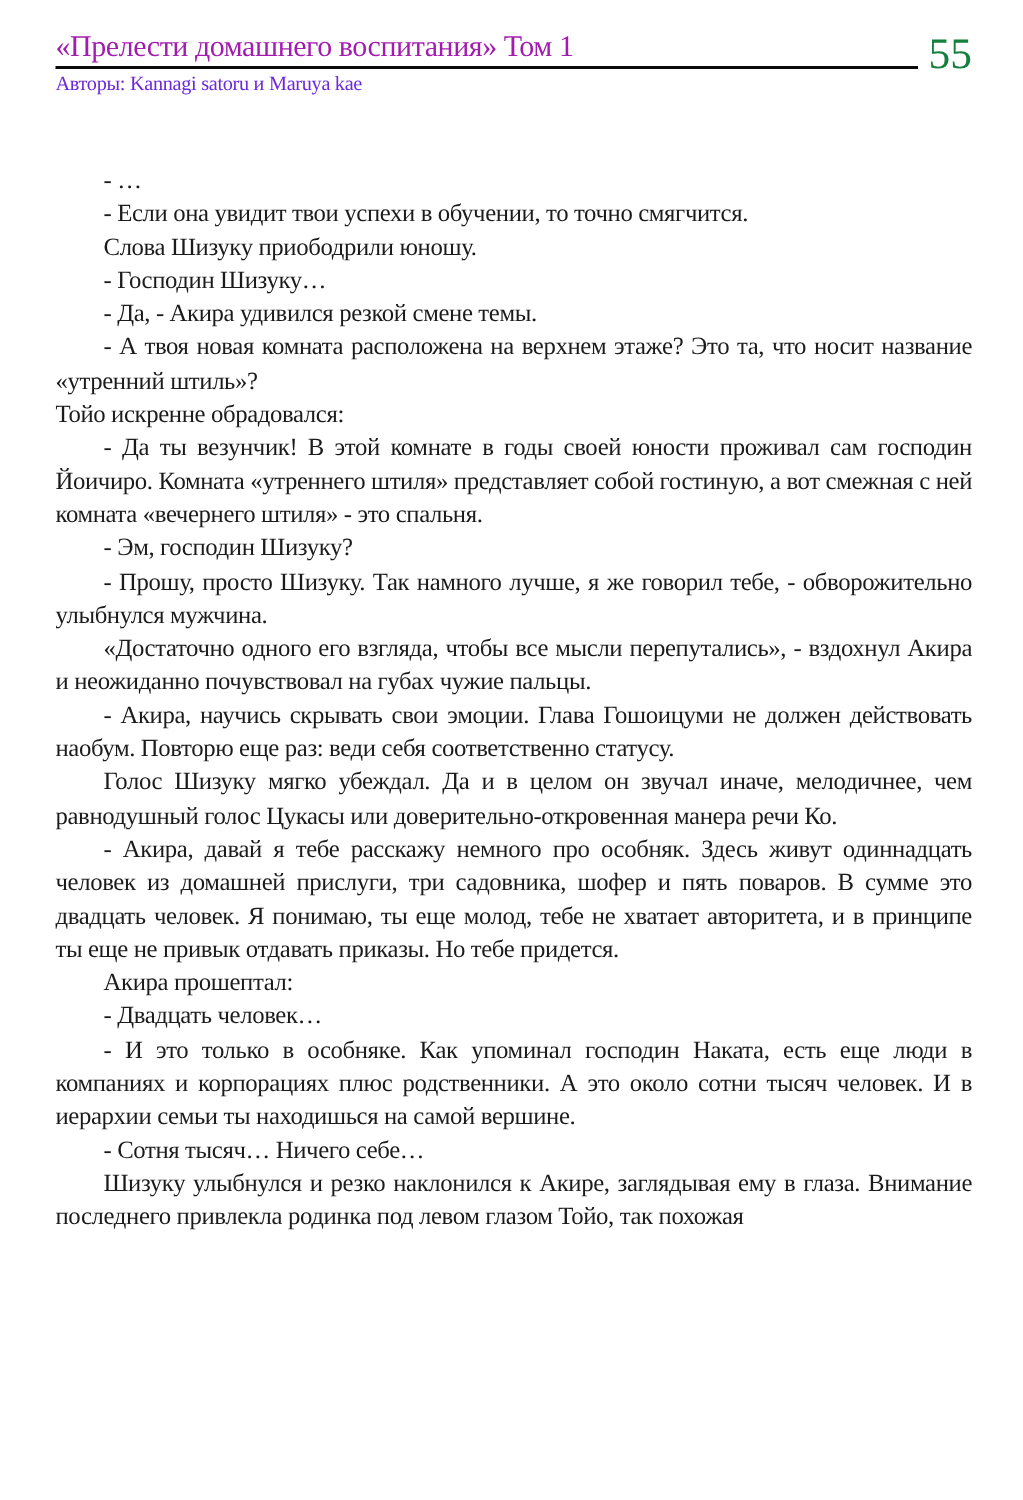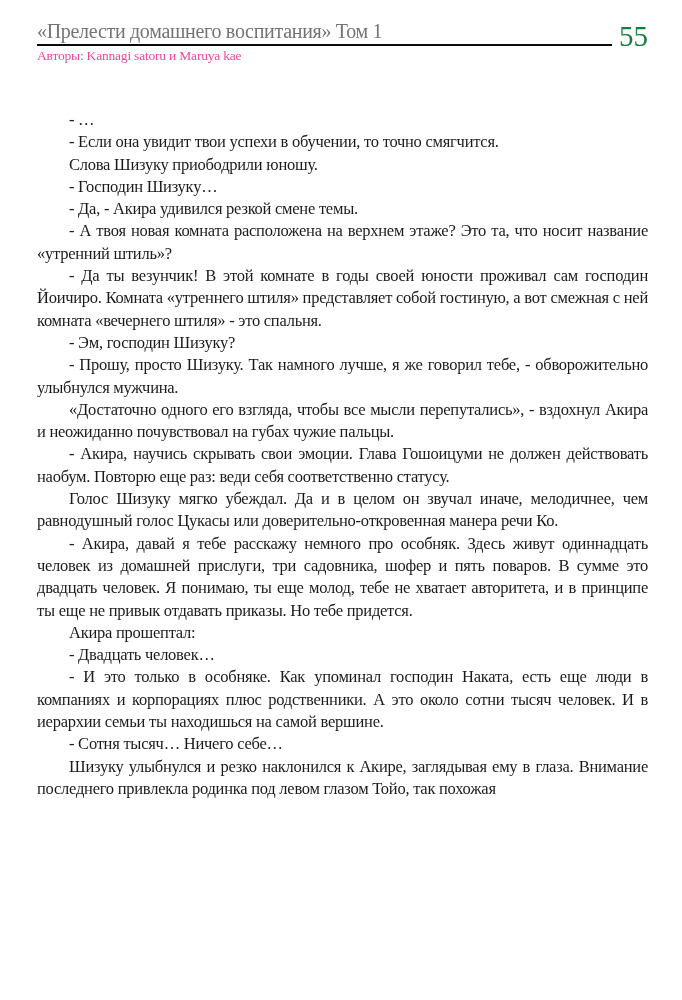--- a/index.html
+++ b/index.html
@@ -27,36 +27,36 @@
   }
   .title-wrap {
     flex: 1 1 auto;
     border-bottom: 2px solid #0a0a0a;
     padding-bottom: 1px;
   }
   .book-title {
     font-size: 20px;
     letter-spacing: -0.3px;
     white-space: nowrap;
-    color: #737373;
+    color: #a21caf;
   }
   .page-number {
     flex: 0 0 auto;
     font-family: Liberation Serif, serif;
     font-size: 29px;
     line-height: 1;
     margin-left: 7px;
     margin-bottom: -5px;
     color: #15803d;
   }
   .authors-line {
     font-size: 13.5px;
     letter-spacing: -0.2px;
     margin-top: 2px;
-    color: #ec4899;
+    color: #6d28d9;
   }
   .body-text {
     margin-top: 45px;
   }
   .body-text p {
     margin: 0;
     font-size: 16.5px;
     line-height: 22.3px;
     letter-spacing: -0.25px;
     text-align: justify;
@@ -82,20 +82,21 @@
     <div class="authors-line">Авторы: Kannagi satoru и Maruya kae</div>
   </div>
 
   <div class="body-text">
     <p>- …</p>
     <p>- Если она увидит твои успехи в обучении, то точно смягчится.</p>
     <p>Слова Шизуку приободрили юношу.</p>
     <p>- Господин Шизуку…</p>
     <p>- Да, - Акира удивился резкой смене темы.</p>
     <p>- А твоя новая комната расположена на верхнем этаже? Это та, что носит название «утренний штиль»?</p>
+    <p class="noindent">Тойо искренне обрадовался:</p>
     <p>- Да ты везунчик! В этой комнате в годы своей юности проживал сам господин Йоичиро. Комната «утреннего штиля» представляет собой гостиную, а вот смежная с ней комната «вечернего штиля» - это спальня.</p>
     <p>- Эм, господин Шизуку?</p>
     <p>- Прошу, просто Шизуку. Так намного лучше, я же говорил тебе, - обворожительно улыбнулся мужчина.</p>
     <p>«Достаточно одного его взгляда, чтобы все мысли перепутались», - вздохнул Акира и неожиданно почувствовал на губах чужие пальцы.</p>
     <p>- Акира, научись скрывать свои эмоции. Глава Гошоицуми не должен действовать наобум. Повторю еще раз: веди себя соответственно статусу.</p>
     <p>Голос Шизуку мягко убеждал. Да и в целом он звучал иначе, мелодичнее, чем равнодушный голос Цукасы или доверительно-откровенная манера речи Ко.</p>
     <p>- Акира, давай я тебе расскажу немного про особняк. Здесь живут одиннадцать человек из домашней прислуги, три садовника, шофер и пять поваров. В сумме это двадцать человек. Я понимаю, ты еще молод, тебе не хватает авторитета, и в принципе ты еще не привык отдавать приказы. Но тебе придется.</p>
     <p>Акира прошептал:</p>
     <p>- Двадцать человек…</p>
     <p>- И это только в особняке. Как упоминал господин Наката, есть еще люди в компаниях и корпорациях плюс родственники. А это около сотни тысяч человек. И в иерархии семьи ты находишься на самой вершине.</p>

